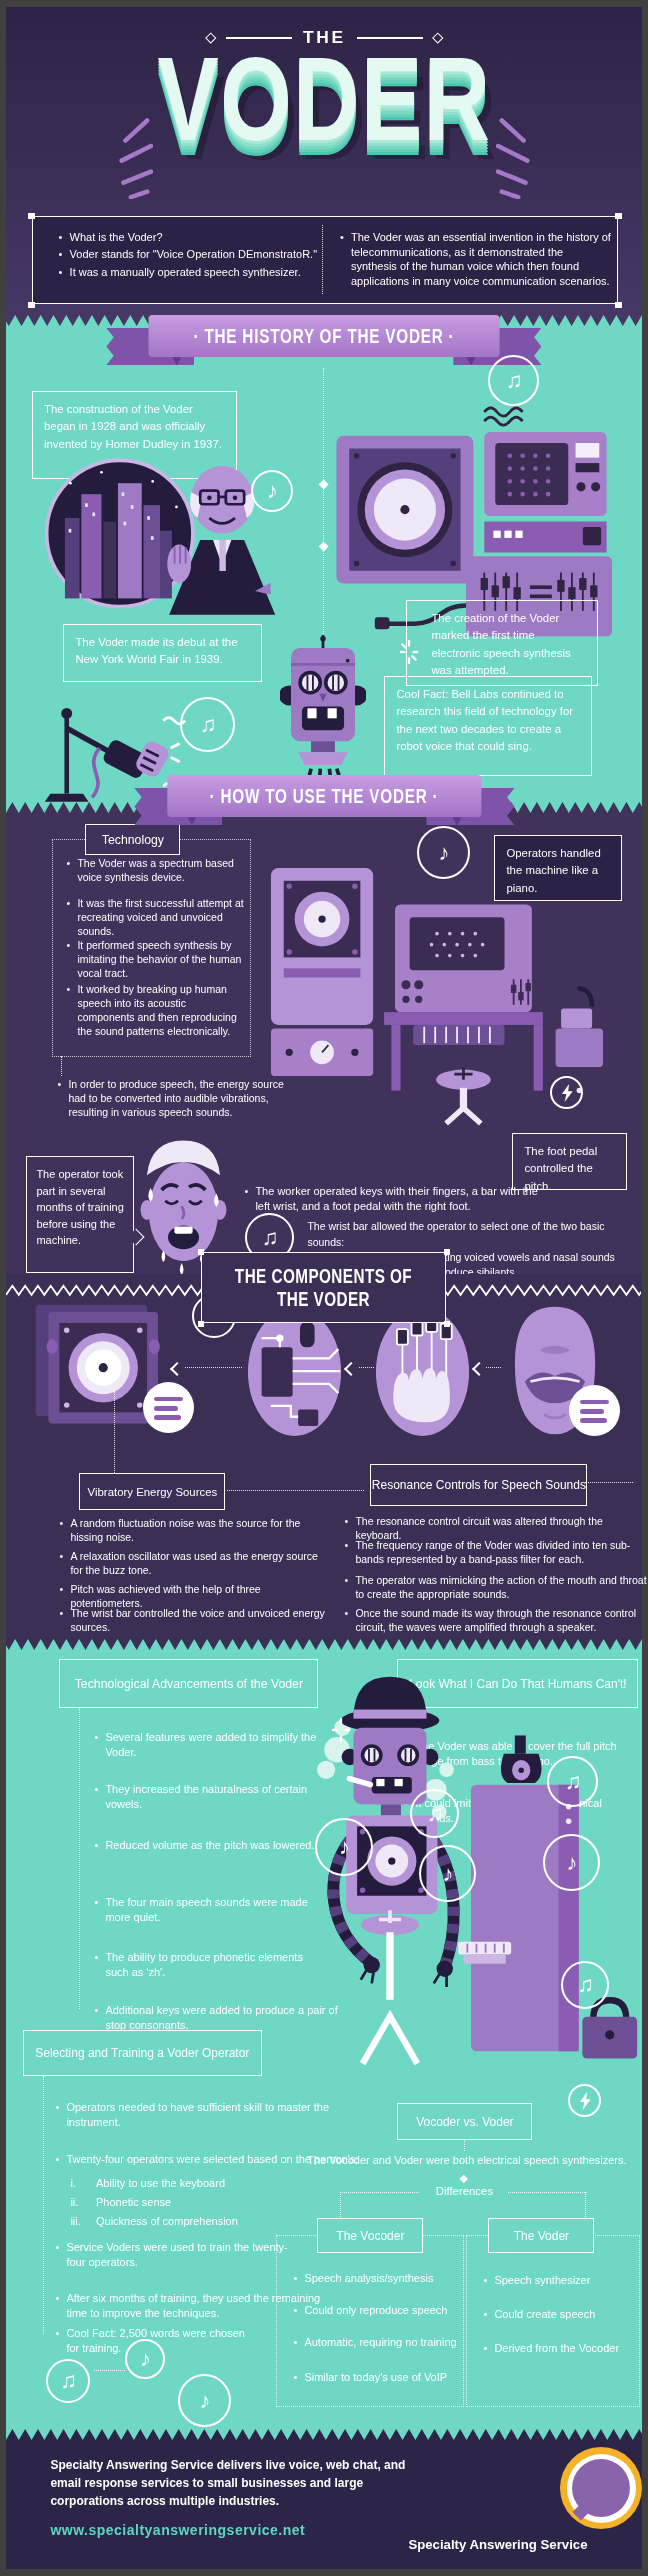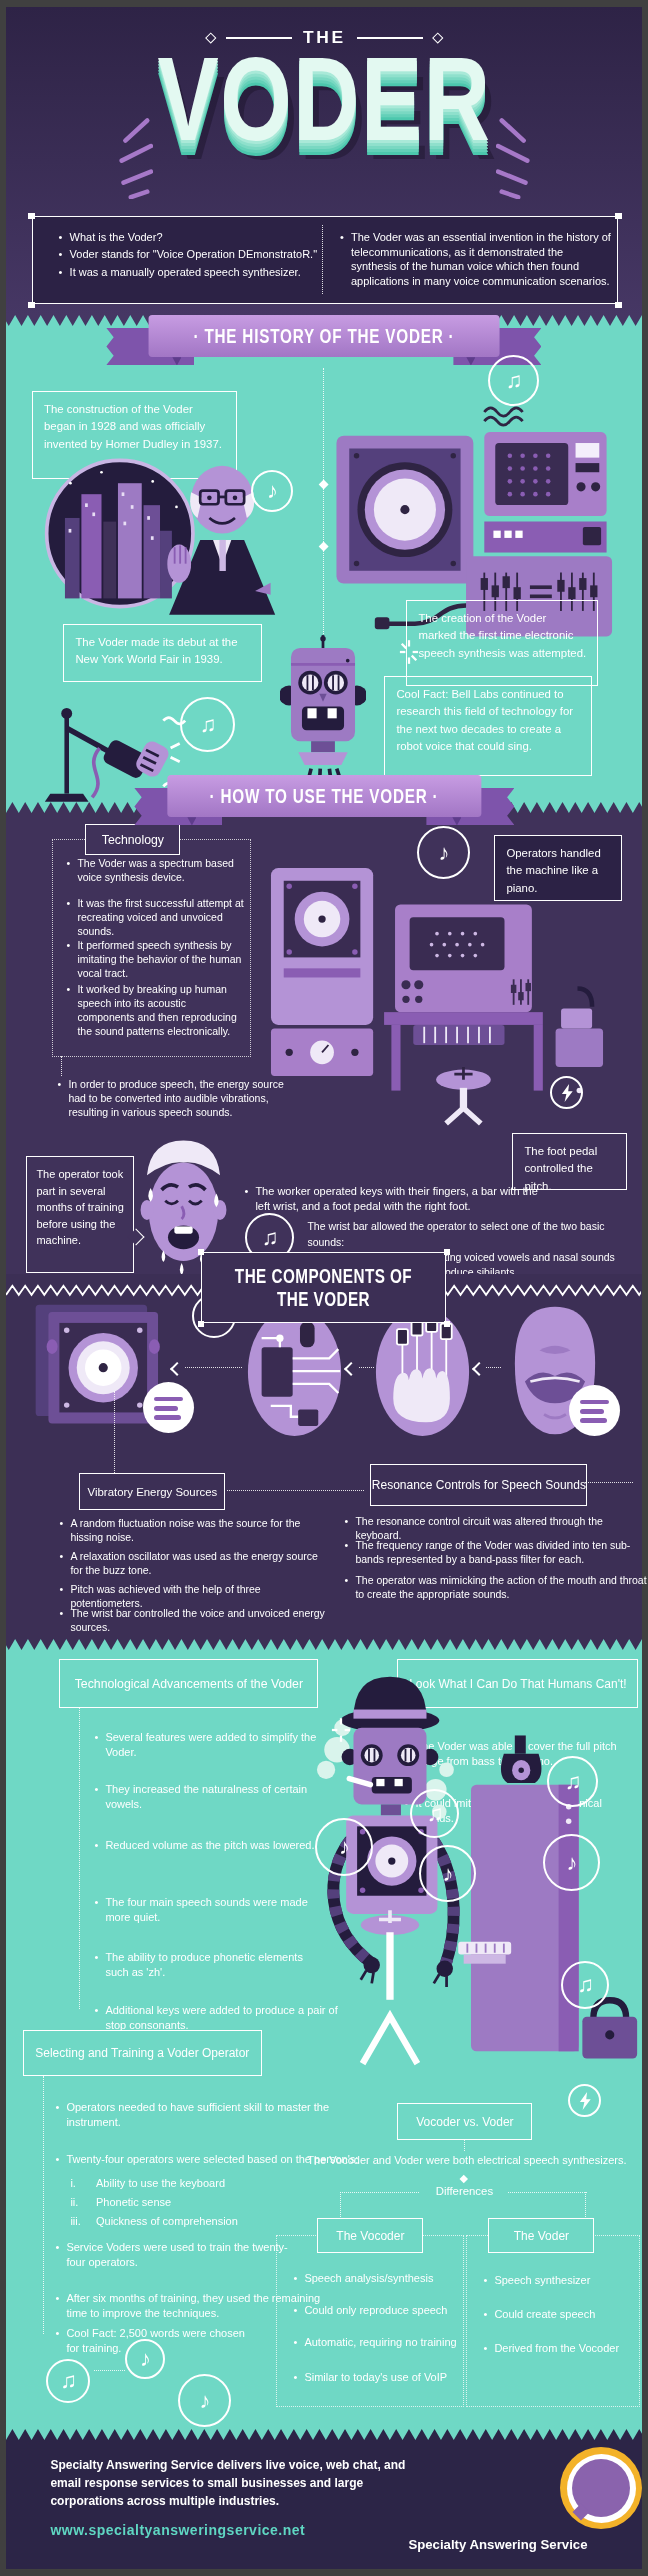--- a/index.html
+++ b/index.html
@@ -235,21 +235,21 @@
       <ellipse cx="149" cy="122" rx="13" ry="21" fill="#b493d6"></ellipse>
       <g stroke="#8a5db3" stroke-width="2">
             <line x1="144" y1="104" x2="144" y2="122"></line>
             <line x1="150" y1="102" x2="150" y2="122"></line>
             <line x1="156" y1="104" x2="156" y2="122"></line>
           </g>
     </svg>
 
     <div class="note n1" style="left:245px;top:155px;width:42px;height:42px"></div>
     <div class="box" style="left:57px;top:309px;width:199px;height:58px;padding:9px 11px;font-size:11.4px;line-height:1.5">The Voder made its debut at the New York World Fair in 1939.</div>
-    <div class="box" style="left:400px;top:285px;width:192px;height:86px;padding:9px 11px;font-size:11.4px;line-height:1.5">The creation of the Voder marked the first time electronic speech synthesis was attempted.</div>
+    <div class="box" style="left:400px;top:285px;width:192px;height:86px;padding:9px 24px;font-size:11.4px;line-height:1.5">The creation of the Voder marked the first time electronic speech synthesis was attempted.</div>
 
     <svg class="abs" style="left:274px;top:320px" width="86" height="163" viewBox="0 0 94 178">
       <line x1="47" y1="0" x2="47" y2="16" stroke="#241c3d" stroke-width="3"></line>
           <circle cx="47" cy="4" r="3" fill="#241c3d"></circle>
       <circle cx="10" cy="66" r="11" fill="#241c3d"></circle>
           <circle cx="84" cy="66" r="11" fill="#241c3d"></circle>
       <rect x="12" y="14" width="70" height="102" rx="10" fill="#9d7ac3"></rect>
       <line x1="12" y1="32" x2="82" y2="32" stroke="#8a5db3" stroke-width="3"></line>
       <circle cx="33" cy="52" r="13" fill="#241c3d"></circle>
           <circle cx="33" cy="52" r="9" fill="#efe9f7"></circle>
@@ -551,20 +551,21 @@
     <div class="box lbl" style="left:73px;top:199px;width:146px;height:37px;font-size:11.4px">Vibratory Energy Sources</div>
     <div class="box lbl" style="left:364px;top:190px;width:217px;height:42px;font-size:12px">Resonance Controls for Speech Sounds</div>
 
     <div class="bul" style="left:53px;top:243px;width:261px">A random fluctuation noise was the source for the hissing noise.</div>
     <div class="bul" style="left:53px;top:276px;width:261px">A relaxation oscillator was used as the energy source for the buzz tone.</div>
     <div class="bul" style="left:53px;top:309px;width:261px">Pitch was achieved with the help of three potentiometers.</div>
     <div class="bul" style="left:338px;top:241px;width:292px">The resonance control circuit was altered through the keyboard.</div>
     <div class="bul" style="left:53px;top:333px;width:261px">The wrist bar controlled the voice and unvoiced energy sources.</div>
     <div class="bul" style="left:338px;top:265px;width:292px">The frequency range of the Voder was divided into ten sub-bands represented by a band-pass filter for each.</div>
     <div class="bul" style="left:338px;top:300px;width:292px">The operator was mimicking the action of the mouth and throat to create the appropriate sounds.</div>
+    <div class="bul" style="left:338px;top:333px;width:292px">Once the sound made its way through the resonance control circuit, the waves were amplified through a speaker.</div>
   </div>
 
   <div class="sec" id="sec-adv">
     <div class="zigzag" style="top:0;width:636px;height:11px">
           <svg width="636" height="11" style="display: block;" viewBox="0 0 696 12">
             <path d="M0,0 H696 L689,12 L682,0 L675,12 L668,0 L661,12 L654,0 L647,12 L640,0 L633,12 L626,0 L619,12 L612,0 L605,12 L598,0 L591,12 L584,0 L577,12 L570,0 L563,12 L556,0 L549,12 L542,0 L535,12 L528,0 L521,12 L514,0 L507,12 L500,0 L493,12 L486,0 L479,12 L472,0 L465,12 L458,0 L451,12 L444,0 L437,12 L430,0 L423,12 L416,0 L409,12 L402,0 L395,12 L388,0 L381,12 L374,0 L367,12 L360,0 L353,12 L346,0 L339,12 L332,0 L325,12 L318,0 L311,12 L304,0 L297,12 L290,0 L283,12 L276,0 L269,12 L262,0 L255,12 L248,0 L241,12 L234,0 L227,12 L220,0 L213,12 L206,0 L199,12 L192,0 L185,12 L178,0 L171,12 L164,0 L157,12 L150,0 L143,12 L136,0 L129,12 L122,0 L115,12 L108,0 L101,12 L94,0 L87,12 L80,0 L73,12 L66,0 L59,12 L52,0 L45,12 L38,0 L31,12 L24,0 L17,12 L10,0 L3,12 L-4,0 Z" fill="#3c2f55"></path>
           </svg>
         </div>
     <div class="box lbl" style="left:53px;top:20px;width:259px;height:49px;font-size:12.3px">Technological Advancements of the Voder</div>
     <div class="box lbl" style="left:391px;top:20px;width:241px;height:49px;font-size:12px">Look What I Can Do That Humans Can't!</div>

